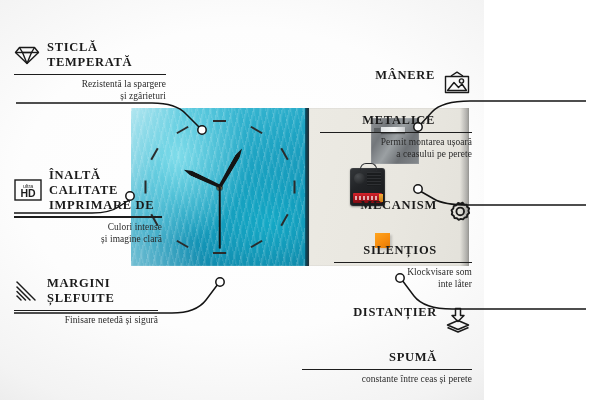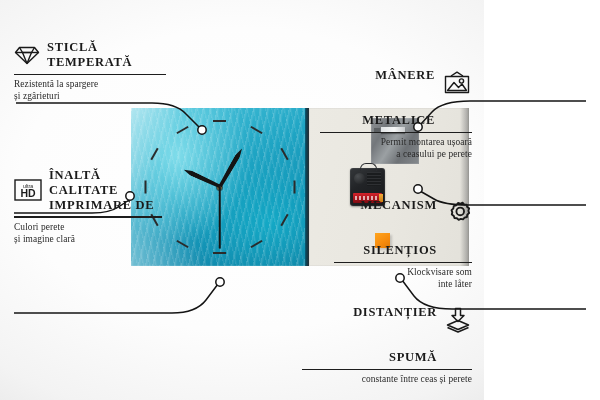--- a/index.html
+++ b/index.html
@@ -118,21 +118,21 @@
   .feat .title{
     font-size:12.5px;font-weight:700;letter-spacing:.7px;color:#1a1a1a;
     line-height:1.18;text-transform:uppercase;
   }
   .feat .rule{height:1.4px;background:#1d1d1d;margin:4px 0 3px;}
   .feat .sub{
     font-size:9.4px;color:#2a2a2a;line-height:1.30;letter-spacing:.1px;
   }
   .feat.left .feat-head{justify-content:flex-start;}
   .feat.left .title{text-align:left;}
-  .feat.left .sub{text-align:left;}
+  .feat.left .sub{text-align:right;}
   .feat.right .feat-head{justify-content:flex-end;}
   .feat.right .title{text-align:right;margin-top:30px;}
   .feat.right .sub{text-align:right;}
   .ic{flex:0 0 auto;display:block;}
   #f1{left:14px;top:40px;width:152px;}
   #f2{left:14px;top:168px;width:148px;}
   #f3{left:14px;top:276px;width:144px;}
   #f4{right:12px;top:38px;width:152px;}
   #f5{right:12px;top:168px;width:138px;}
   #f6{right:12px;top:275px;width:170px;}
@@ -230,24 +230,42 @@
         <rect x="1" y="1" width="26" height="20" fill="none" stroke="#1a1a1a" stroke-width="1.4"></rect>
         <text x="14" y="9" font-family="Liberation Sans, sans-serif" font-size="5.2" text-anchor="middle" fill="#1a1a1a">ultra</text>
         <text x="14" y="18.4" font-family="Liberation Sans, sans-serif" font-size="10.5" font-weight="bold" text-anchor="middle" fill="#1a1a1a">HD</text>
       </svg>
       <div>
         <div class="title">ÎNALTĂ CALITATE</div>
         <div class="title">IMPRIMARE DE</div>
       </div>
     </div>
     <div class="rule"></div>
-    <div class="sub">Culori perete</div>
+    <div class="sub">Culori intense</div>
     <div class="sub">și imagine clară</div>
   </div>
 
+  <div class="feat left" id="f3">
+    <div class="feat-head">
+      <svg class="ic" width="26" height="22" viewBox="0 0 26 22">
+        <g stroke="#1a1a1a" stroke-width="1.5" stroke-linecap="round">
+          <path d="M3,2 L21,20"></path>
+            <path d="M3,7 L16,20"></path>
+            <path d="M3,11.5 L11.5,20"></path>
+          <path d="M3,16 L7,20"></path>
+        </g>
+      </svg>
+      <div>
+        <div class="title">MARGINI</div>
+        <div class="title">ȘLEFUITE</div>
+      </div>
+    </div>
+    <div class="rule"></div>
+    <div class="sub">Finisare netedă și sigură</div>
+  </div>
 
   <div class="feat right" id="f4">
     <div class="feat-head">
       <div>
         <div class="title">MÂNERE</div>
         <div class="title">METALICE</div>
       </div>
       <svg class="ic" width="30" height="24" viewBox="0 0 30 24">
         <g fill="none" stroke="#1a1a1a" stroke-width="1.4" stroke-linejoin="round">
           <path d="M9,5 L15,1.2 L21,5"></path>

